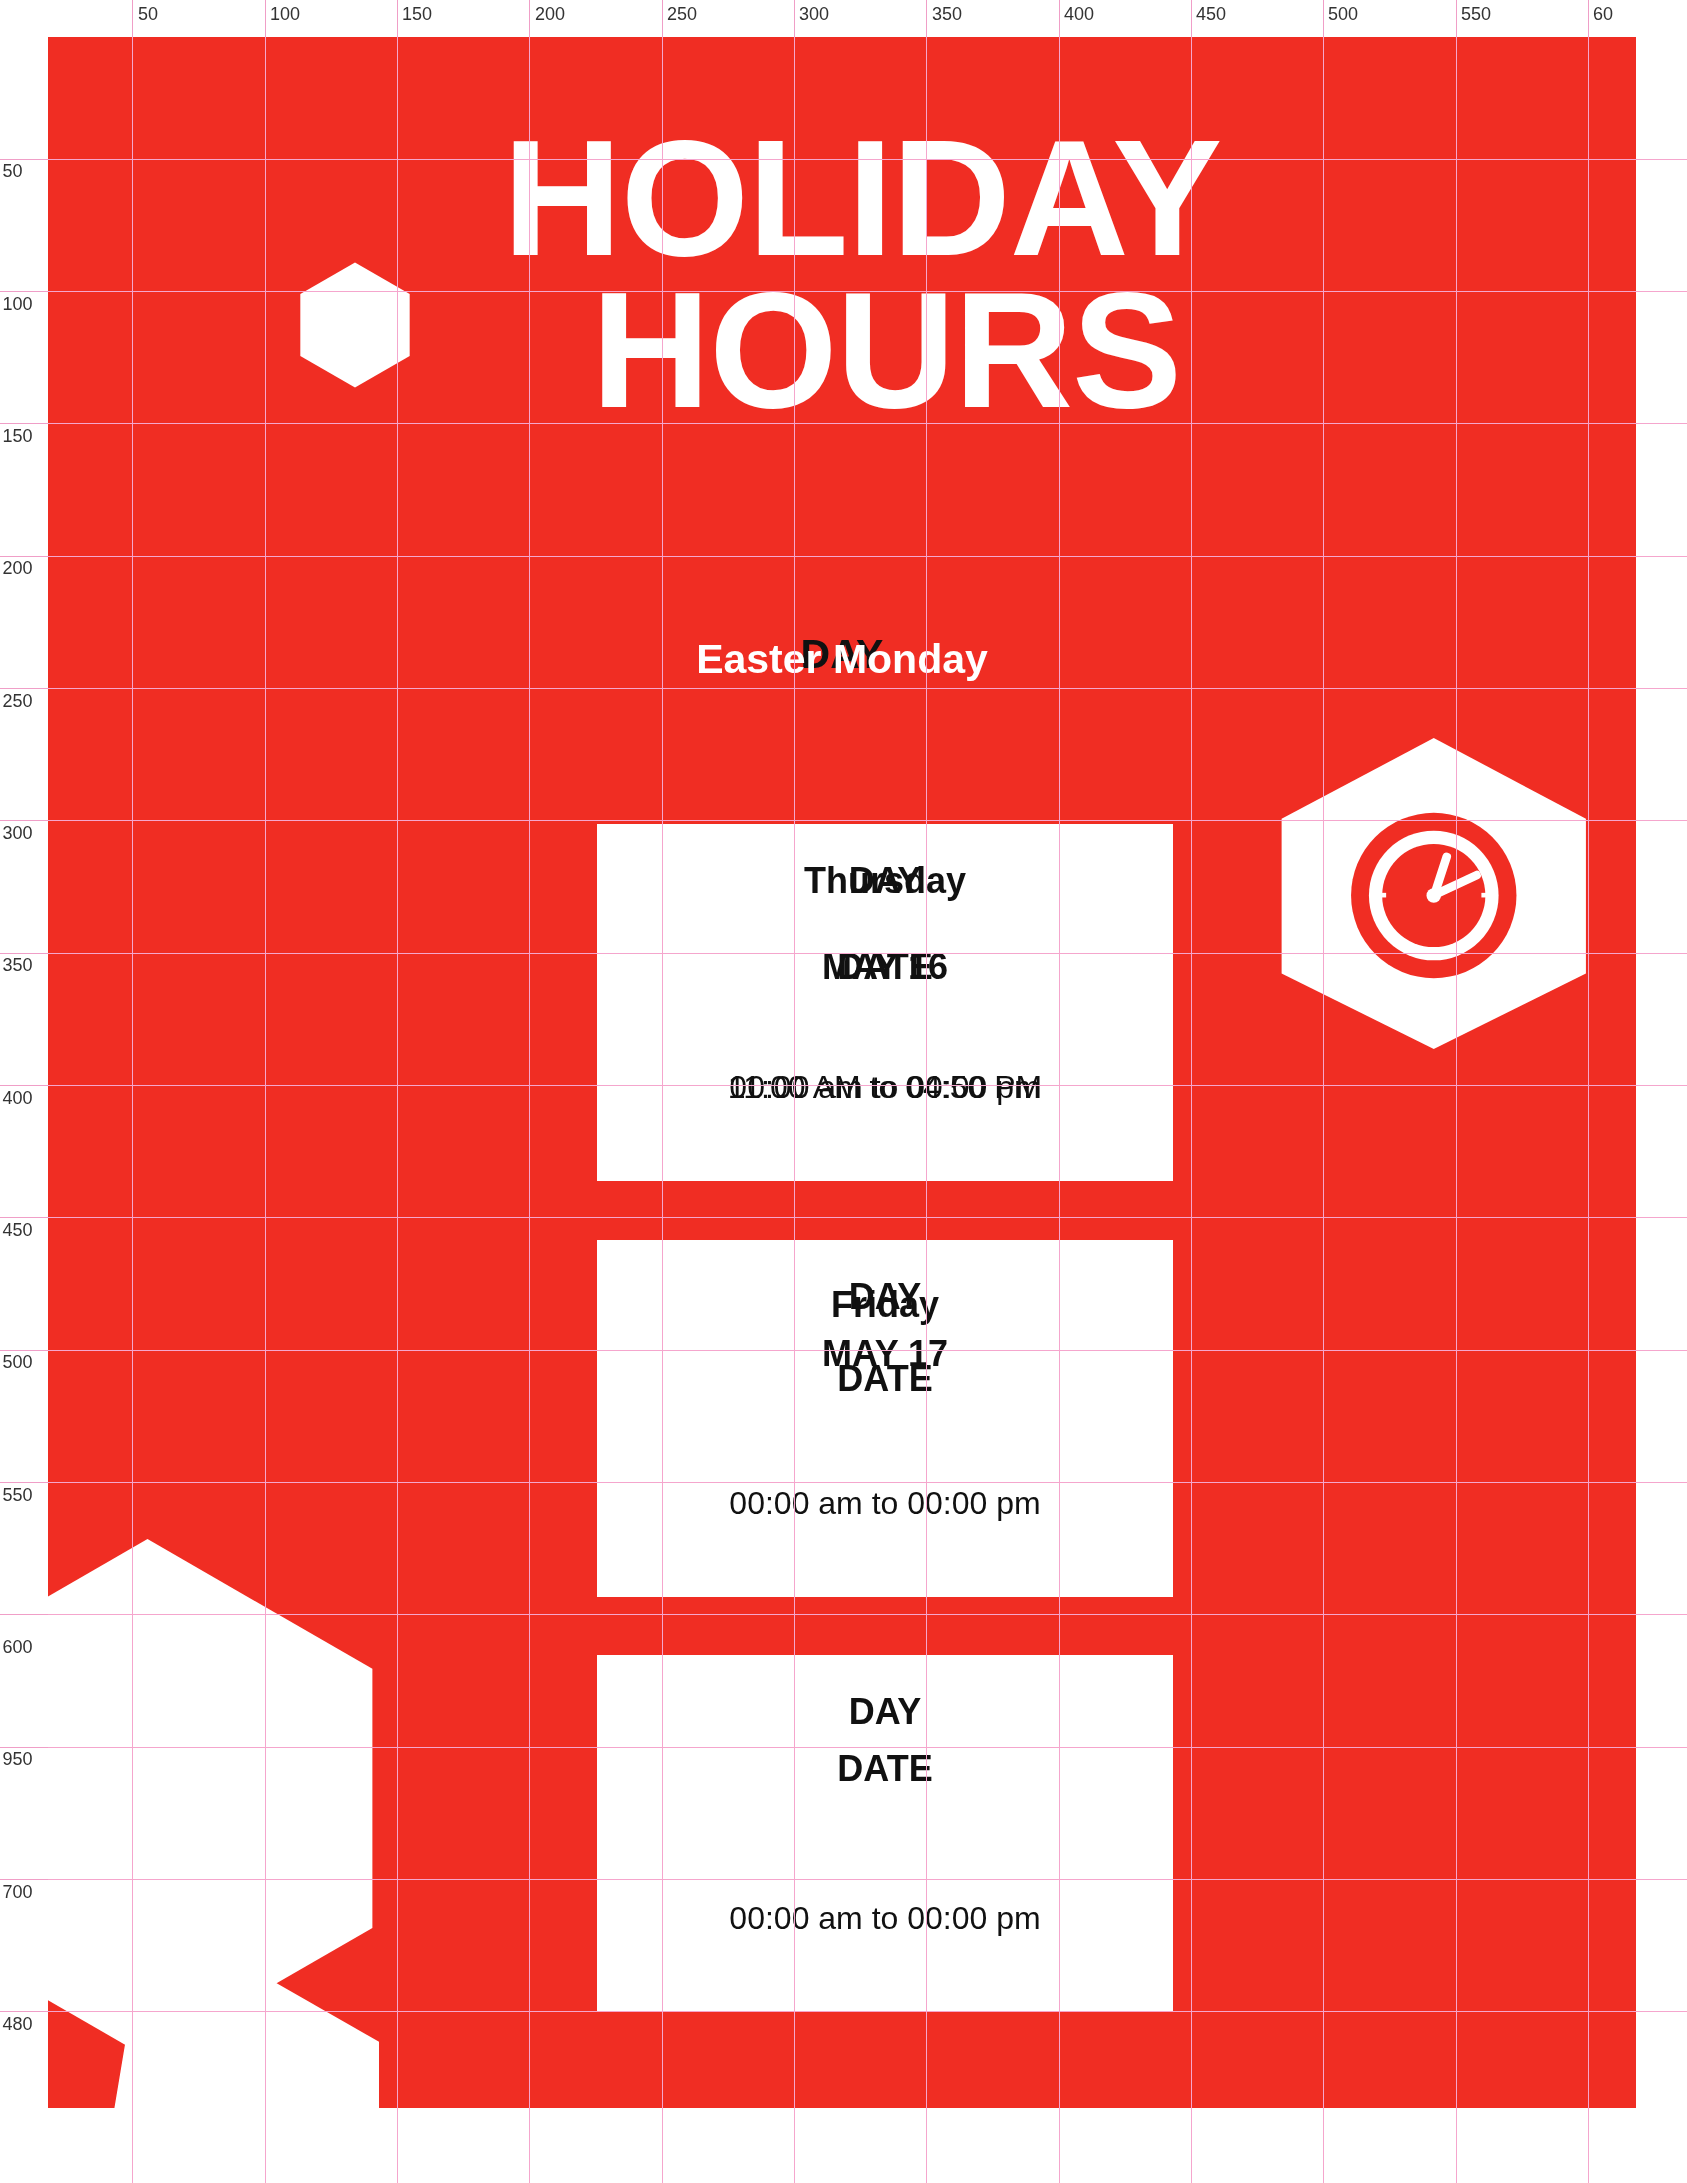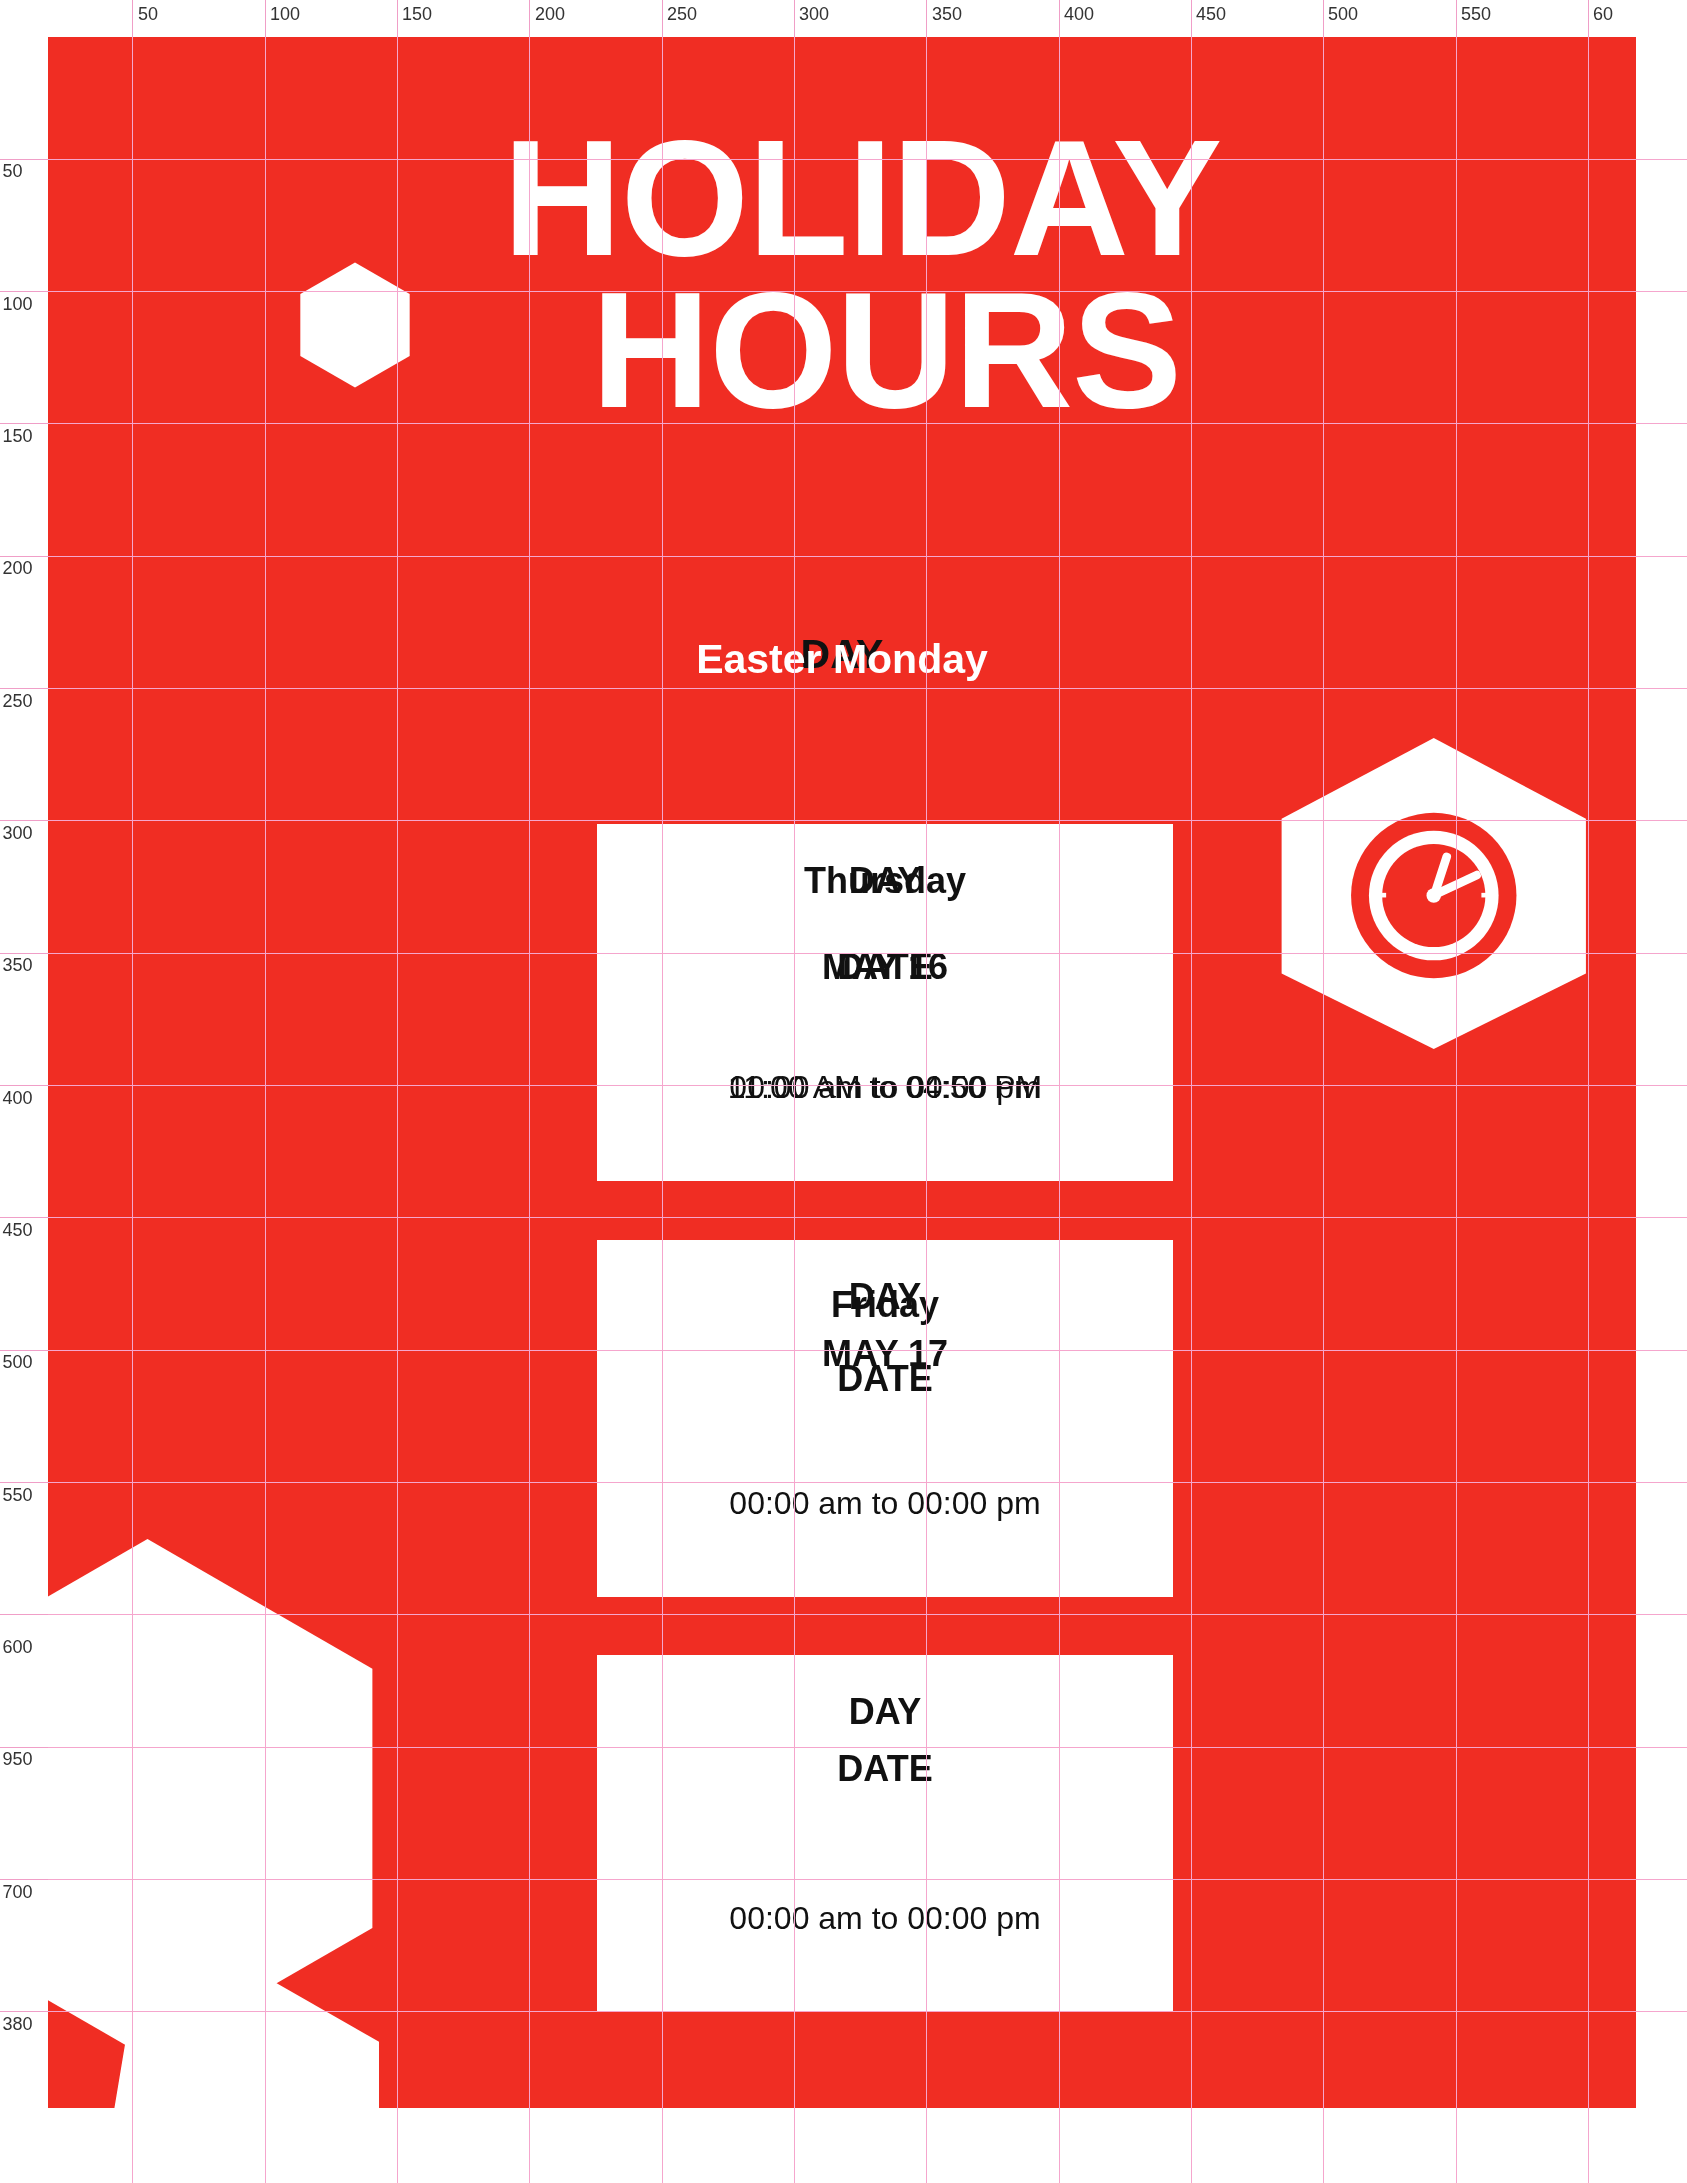--- a/index.html
+++ b/index.html
@@ -384,16 +384,16 @@
       <div class="ruler-label-v" style="top: 1352px;">500</div>
       <div class="ruler-tick-v" style="top: 1482px;"></div>
       <div class="ruler-label-v" style="top: 1485px;">550</div>
       <div class="ruler-tick-v" style="top: 1614px;"></div>
       <div class="ruler-label-v" style="top: 1617px; margin-top: 20px;">600</div>
       <div class="ruler-tick-v" style="top: 1747px;"></div>
       <div class="ruler-label-v" style="top: 1749px;">950</div>
       <div class="ruler-tick-v" style="top: 1879px;"></div>
       <div class="ruler-label-v" style="top: 1882px;">700</div>
       <div class="ruler-tick-v" style="top: 2011px;"></div>
-      <div class="ruler-label-v" style="top: 2014px;">380</div>
+      <div class="ruler-label-v" style="top: 2014px;">480</div>
     </div>
 </div>
 
 
 </body></html>

